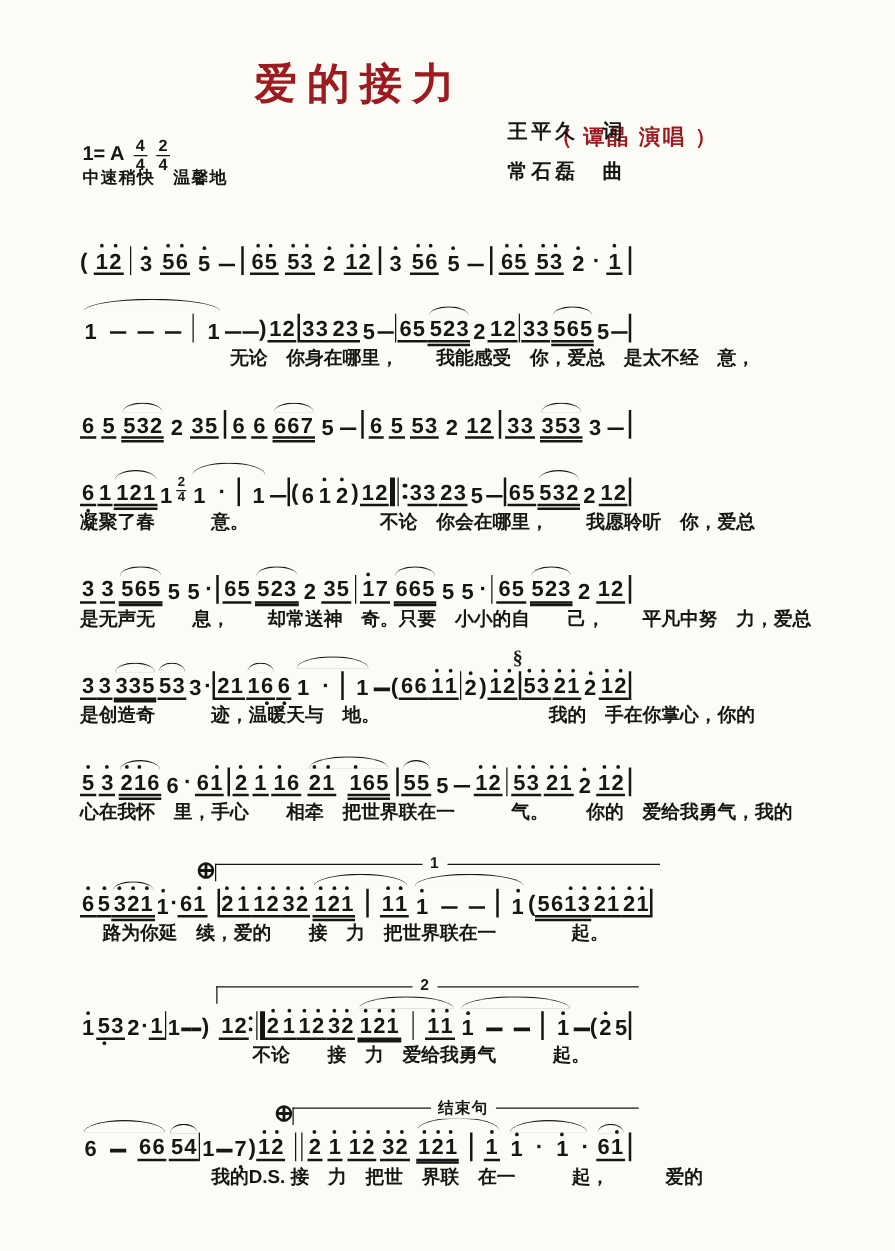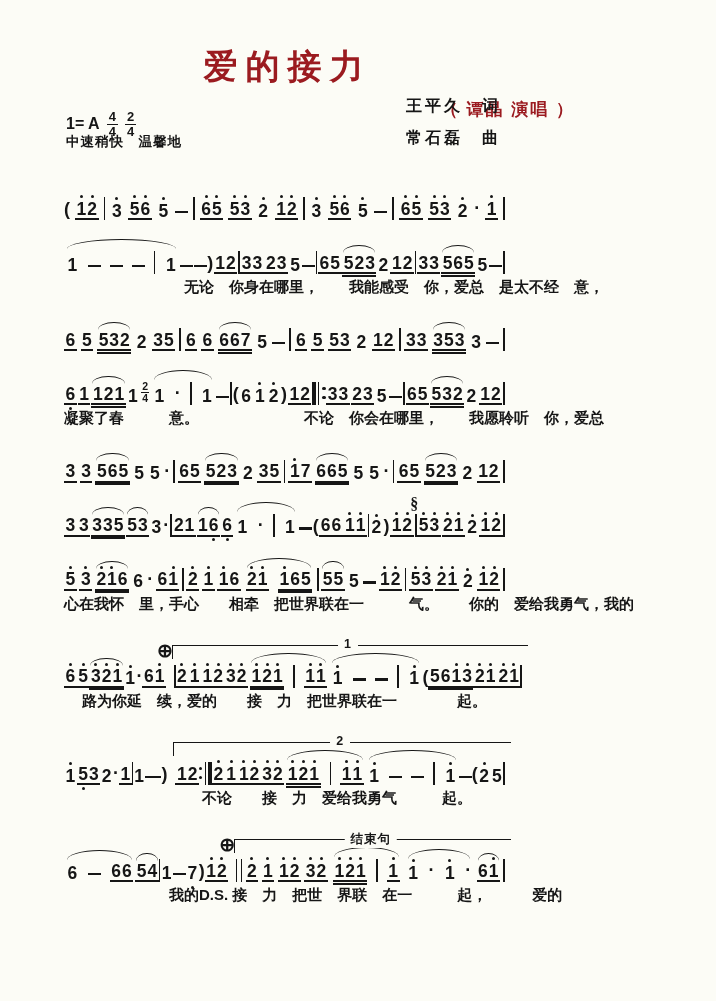--- a/index.html
+++ b/index.html
@@ -459,20 +459,21 @@
           </span>
           <span class="g">
             <span class="n">2</span>
           </span>
           <span class="g u1">
             <span class="n">1</span>
             <span class="n">2</span>
           </span>
           <span class="bar"></span>
         </div>
+        <div class="lyr">是无声无　　息，　　却常送神　奇。只要　小小的自　　己，　　平凡中努　力，爱总</div>
       </div>
       <div class="line">
         <div class="notes">
           <span class="g u1">
             <span class="n">3</span>
           </span>
           <span class="g u1">
             <span class="n">3</span>
           </span>
           <span class="g u2 arc">
@@ -543,20 +544,21 @@
           </span>
           <span class="g">
             <span class="n oa">2</span>
           </span>
           <span class="g u1">
             <span class="n oa">1</span>
             <span class="n oa">2</span>
           </span>
           <span class="bar"></span>
         </div>
+        <div class="lyr">是创造奇　　　迹，温暖天与　地。　　　　　　　　　我的　手在你掌心，你的</div>
       </div>
       <div class="line">
         <div class="notes">
           <span class="g u1">
             <span class="n oa">5</span>
           </span>
           <span class="g u1">
             <span class="n oa">3</span>
           </span>
           <span class="g u2 arc">

